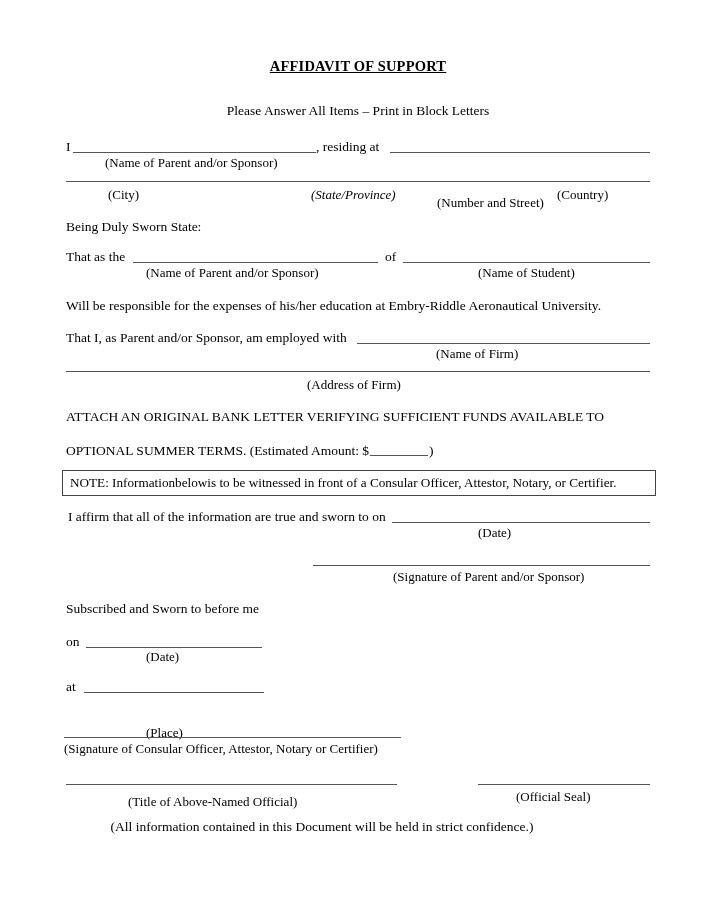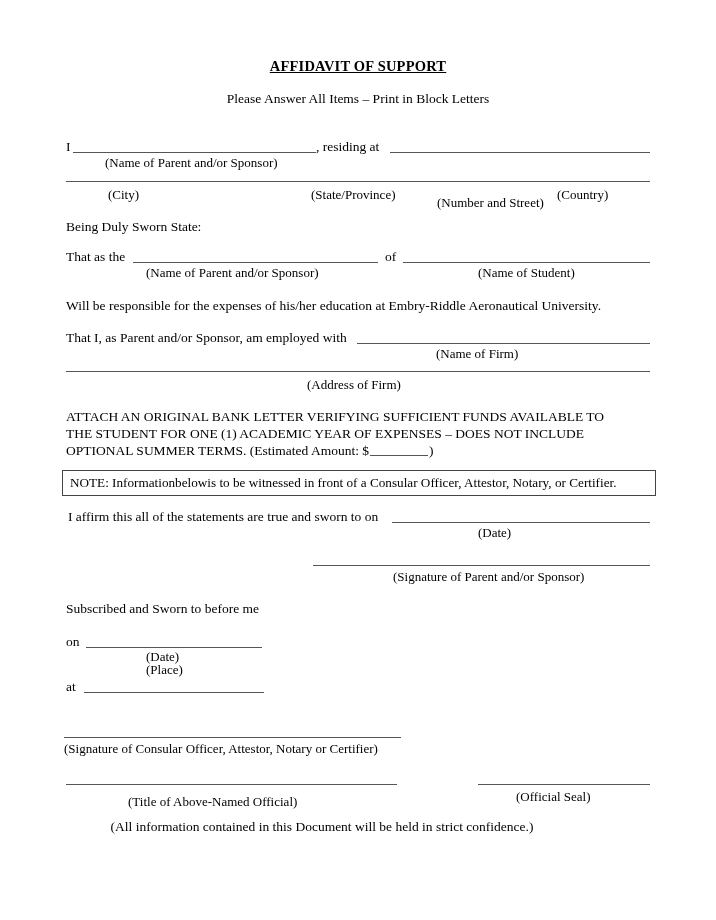--- a/index.html
+++ b/index.html
@@ -36,21 +36,21 @@
     font-weight: bold;
     font-size: 14.5px;
     letter-spacing: 0.2px;
   }
   .doc-title span.u {
     text-decoration: underline;
   }
   .subtitle {
     position: absolute;
     left: 0;
-    top: 91px;
+    top: 103px;
     width: 716px;
     text-align: center;
     font-size: 13.5px;
   }
 
   
   .t {
     position: absolute;
     white-space: nowrap;
     font-size: 13.5px;
@@ -120,21 +120,21 @@
   <div class="t" style="left:66px; top:139px;">I</div>
   <div class="rule" style="left:73px; top:152px; width:243px;"></div>
   <div class="t" style="left:316px; top:139px;">, residing at</div>
   <div class="rule" style="left:390px; top:152px; width:260px;"></div>
 
   <div class="cap" style="left:105px; top:155px;">(Name of Parent and/or Sponsor)</div>
   <div class="cap" style="left:437px; top:155px;margin-top:40px;">(Number and Street)</div>
 
   <div class="rule" style="left:66px; top:181px; width:584px;"></div>
   <div class="cap" style="left:108px; top:187px;">(City)</div>
-  <div class="cap" style="left:311px; top:187px;">(State/Province)</div>
+  <div class="cap" style="left:311px; top:187px;font-style:italic;">(State/Province)</div>
   <div class="cap" style="left:557px; top:187px;">(Country)</div>
 
   <div class="t" style="left:66px; top:219px;">Being Duly Sworn State:</div>
 
   <div class="t" style="left:66px; top:249px;">That as the</div>
   <div class="rule" style="left:133px; top:262px; width:245px;"></div>
   <div class="t" style="left:385px; top:249px;">of</div>
   <div class="rule" style="left:403px; top:262px; width:247px;"></div>
   <div class="cap" style="left:146px; top:265px;">(Name of Parent and/or Sponsor)</div>
   <div class="cap" style="left:478px; top:265px;">(Name of Student)</div>
@@ -142,45 +142,44 @@
   <div class="para" style="left:66px; top:298px;">Will be responsible for the expenses of his/her education at Embry-Riddle Aeronautical University.</div>
 
   <div class="t" style="left:66px; top:330px;">That I, as Parent and/or Sponsor, am employed with</div>
   <div class="rule" style="left:357px; top:343px; width:293px;"></div>
   <div class="cap" style="left:436px; top:346px;">(Name of Firm)</div>
 
   <div class="rule" style="left:66px; top:371px; width:584px;"></div>
   <div class="cap" style="left:307px; top:377px;">(Address of Firm)</div>
 
   <div class="para" style="left:66px; top:409px;">ATTACH AN ORIGINAL BANK LETTER VERIFYING SUFFICIENT FUNDS AVAILABLE TO</div>
-  <div class="para" style="left:66px; top:426px;">THE STUDENT FOR ONE (1) ACADEMIC YEAR OF EXPENSES – DOES NOT INCLUDE</div>
   <div class="para" style="left:66px; top:443px;"><span>OPTIONAL SUMMER TERMS.  (Estimated Amount:  $</span><span class="inline-blank"></span><span>)</span></div>
 
   <div class="note-box">
     <span>NOTE:  Information </span>
       <b>below</b>
       <span> is to be witnessed in front of a Consular Officer, Attestor, Notary, or Certifier.</span>
   </div>
 
-  <div class="t" style="left:68px; top:509px;">I affirm this all of the statements are true and sworn to on</div>
+  <div class="t" style="left:68px; top:509px;">I affirm that all of the information are true and sworn to on</div>
   <div class="rule" style="left:392px; top:522px; width:258px;"></div>
   <div class="cap" style="left:478px; top:525px;">(Date)</div>
 
   <div class="rule" style="left:313px; top:565px; width:337px;"></div>
   <div class="cap" style="left:393px; top:569px;">(Signature of Parent and/or Sponsor)</div>
 
   <div class="t" style="left:66px; top:601px;">Subscribed and Sworn to before me</div>
 
   <div class="t" style="left:66px; top:634px;">on</div>
   <div class="rule" style="left:86px; top:647px; width:176px;"></div>
   <div class="cap" style="left:146px; top:649px;">(Date)</div>
 
   <div class="t" style="left:66px; top:679px;">at</div>
   <div class="rule" style="left:84px; top:692px; width:180px;"></div>
-  <div class="cap" style="left:146px; top:662px;">(Place)</div>
+  <div class="cap" style="left:146px; top:725px;">(Place)</div>
 
   <div class="rule" style="left:64px; top:737px; width:337px;"></div>
   <div class="cap" style="left:64px; top:741px;">(Signature of Consular Officer, Attestor, Notary or Certifier)</div>
 
   <div class="rule" style="left:66px; top:784px; width:331px;"></div>
   <div class="cap" style="left:128px; top:794px;">(Title of Above-Named Official)</div>
 
   <div class="rule" style="left:478px; top:784px; width:172px;"></div>
   <div class="cap" style="left:516px; top:789px;">(Official Seal)</div>
 

